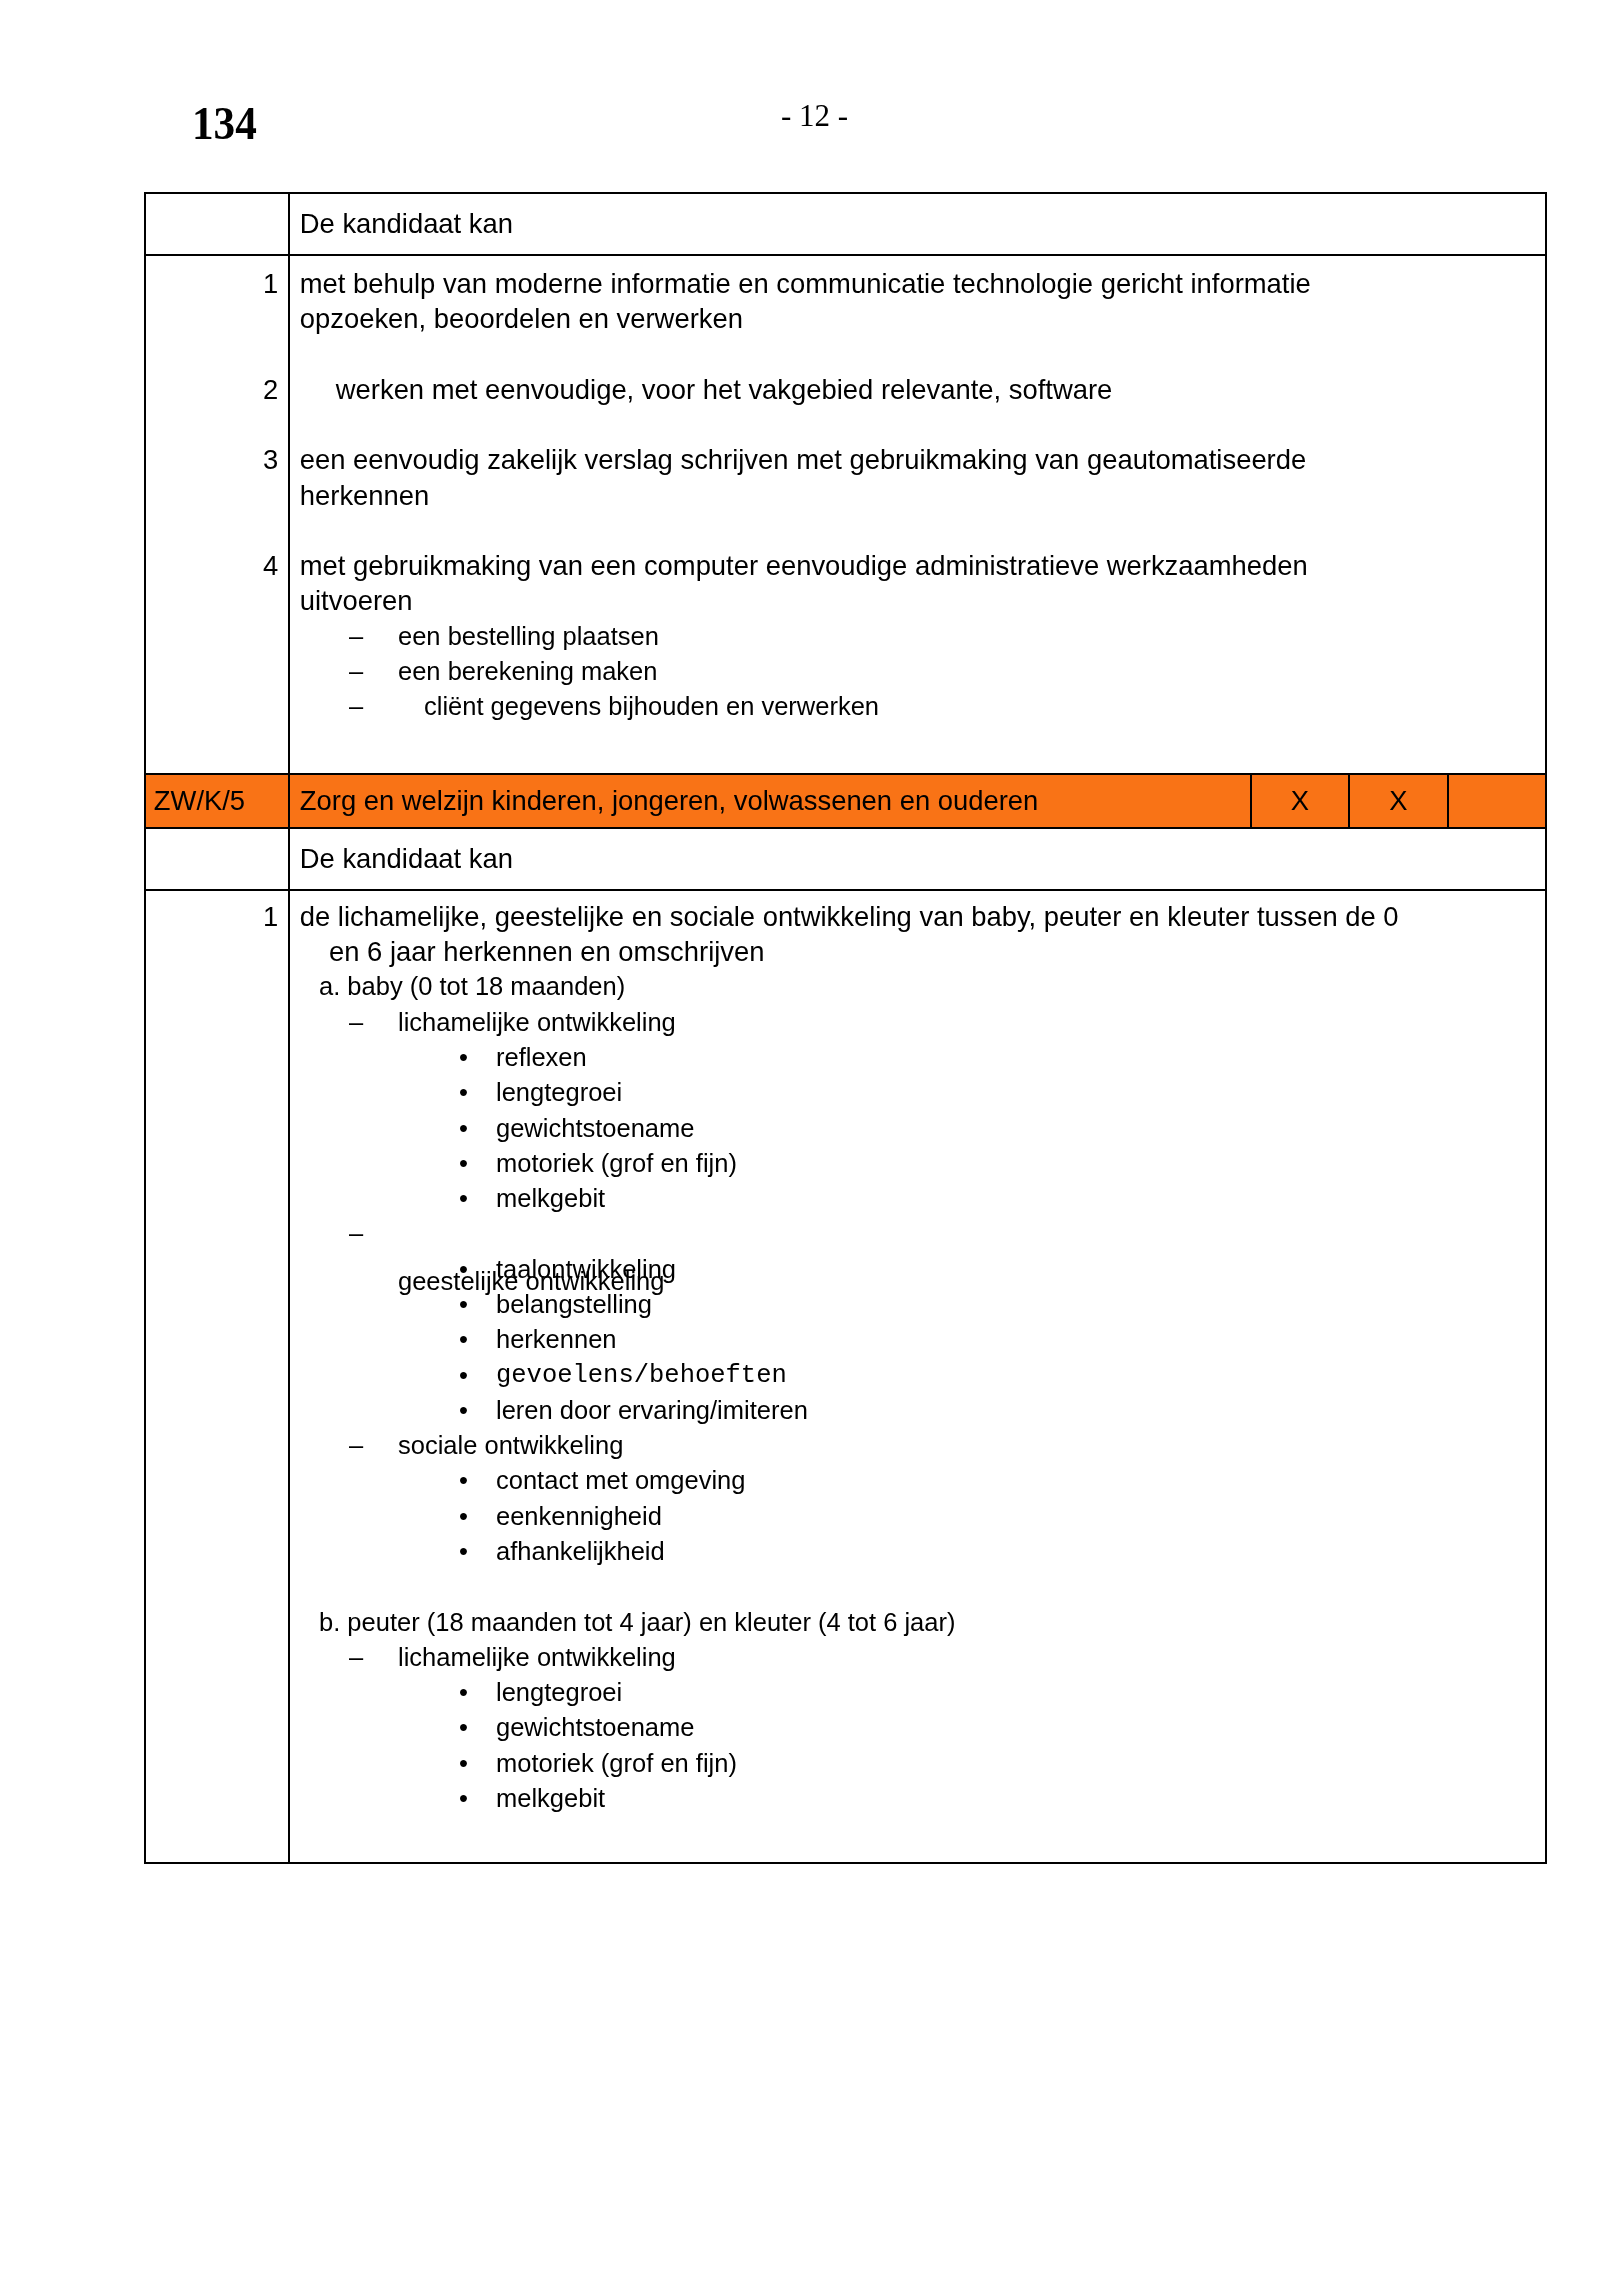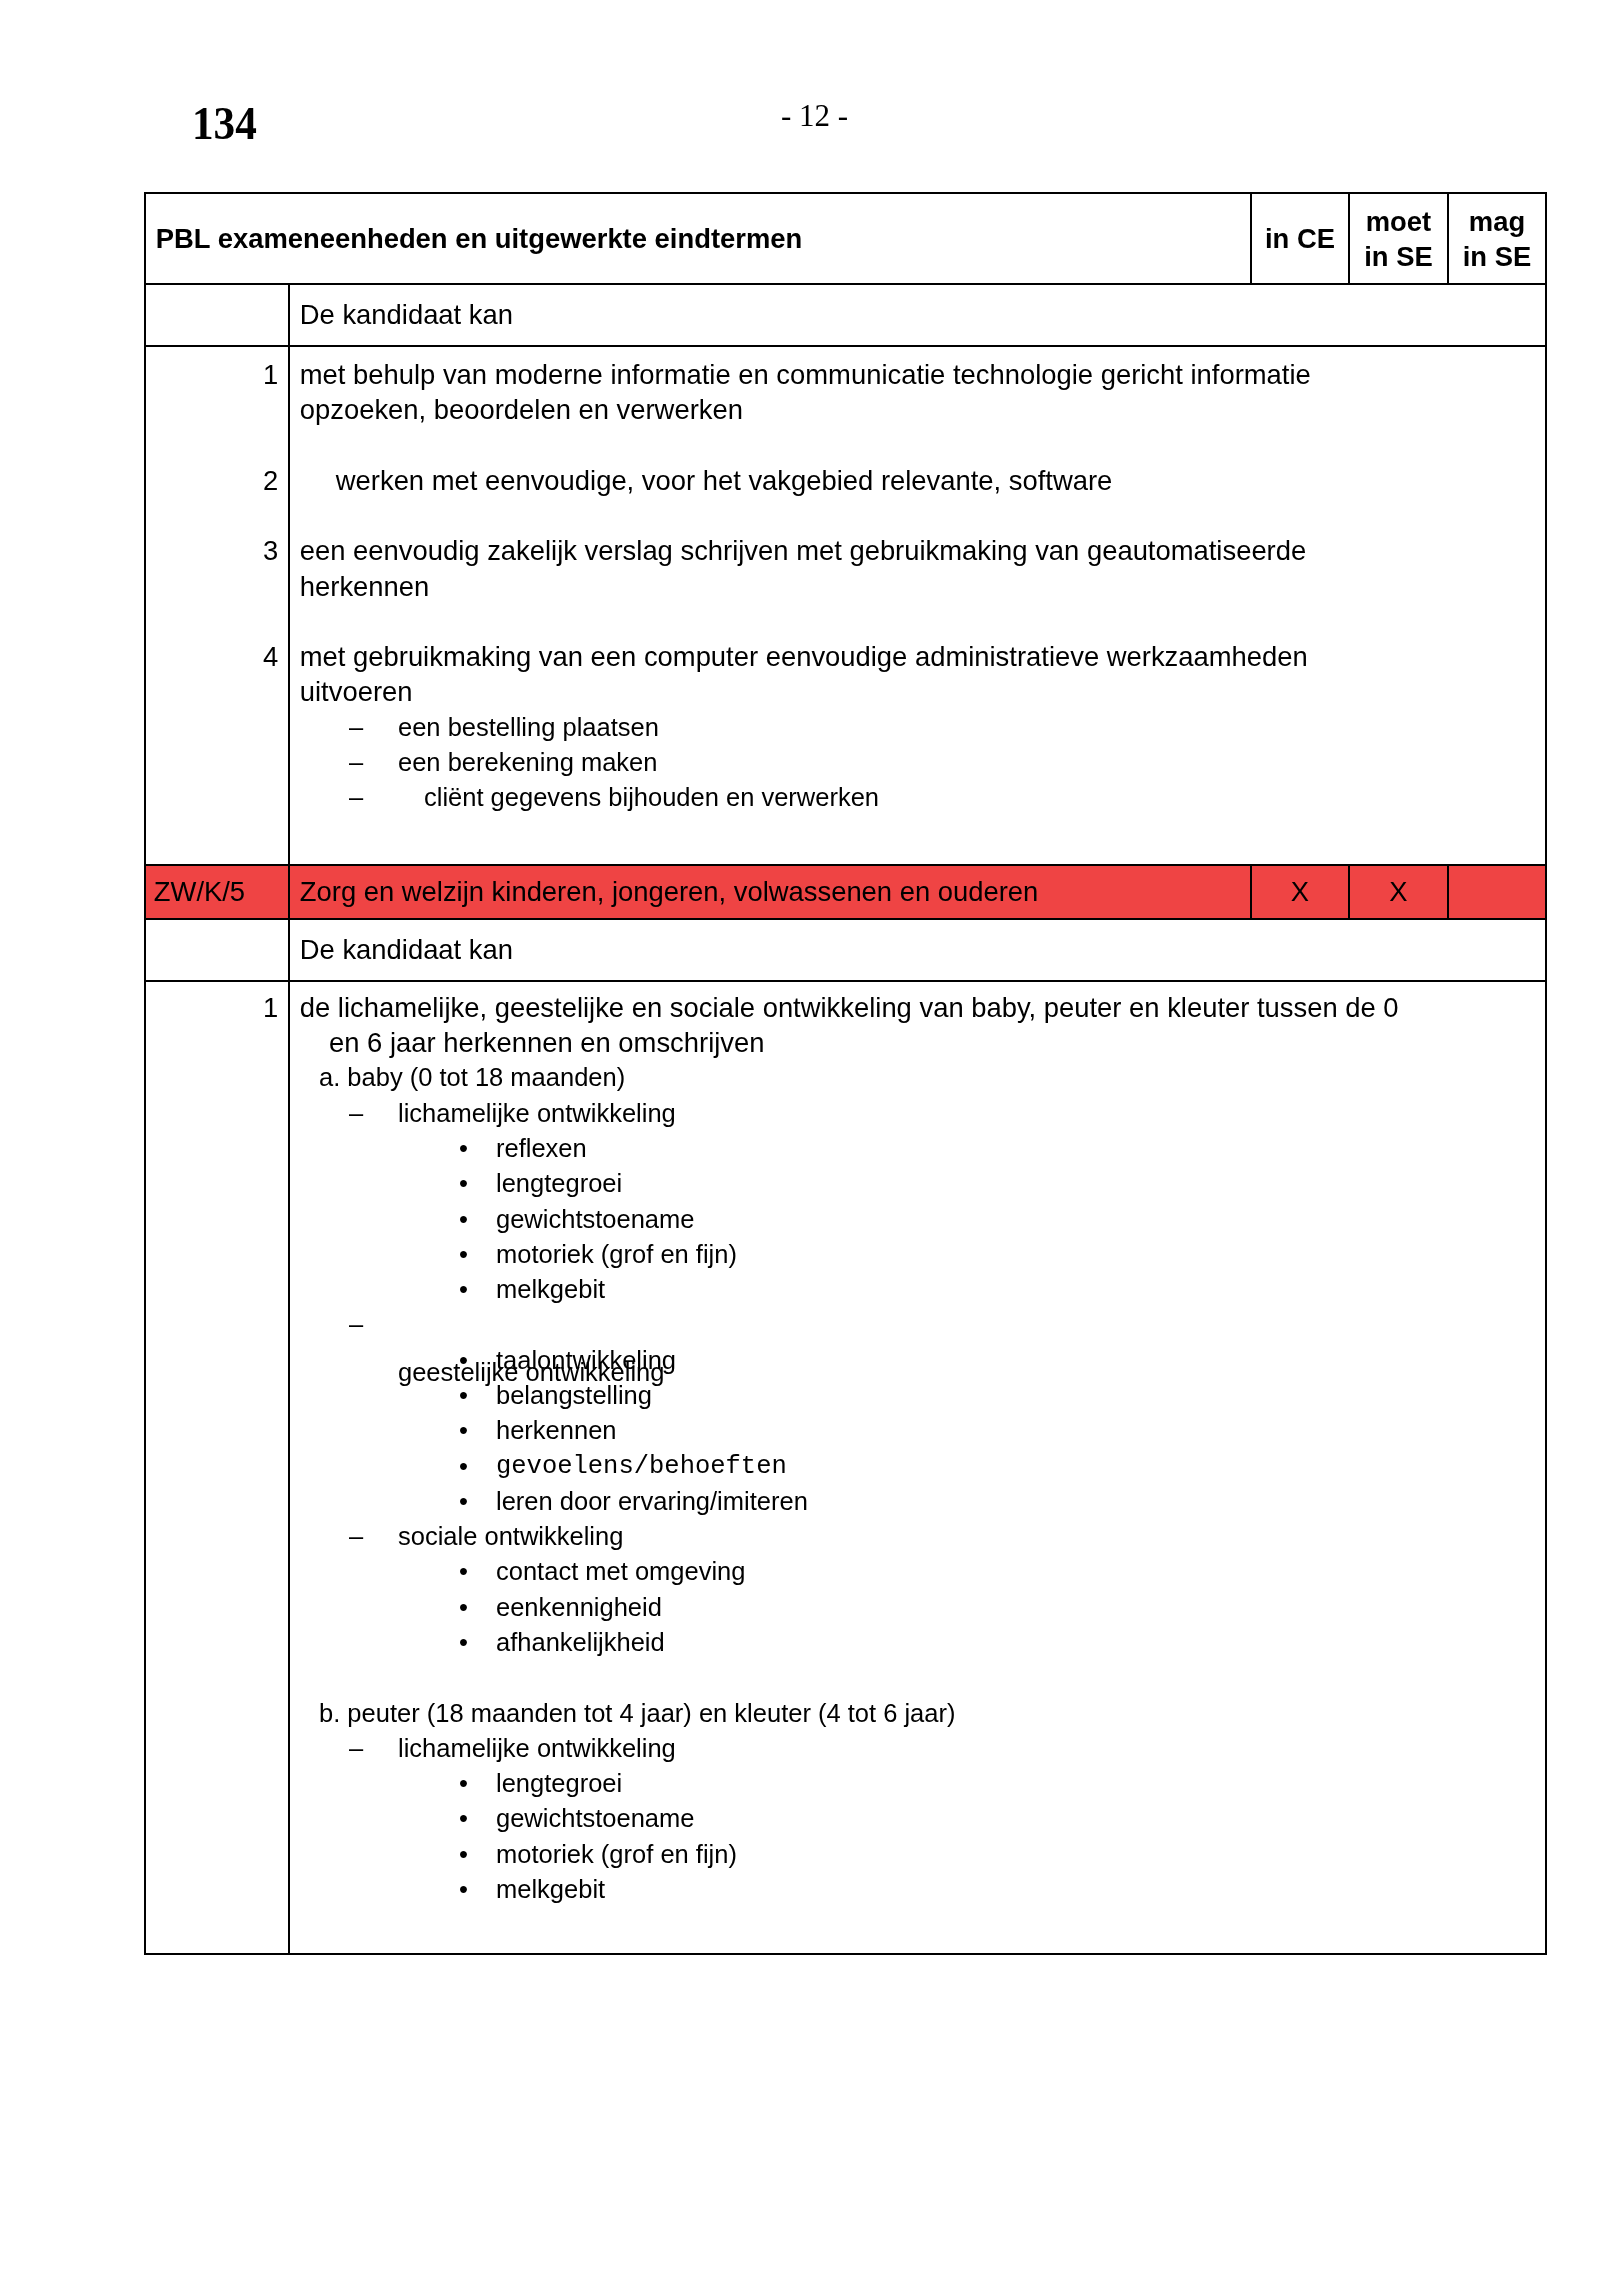--- a/index.html
+++ b/index.html
@@ -17,21 +17,21 @@
     position: absolute; left: 144px; top: 192px;
     width: 1401px; border-collapse: collapse; table-layout: fixed;
     font-family: "Liberation Sans", sans-serif; font-size: 27.4px;
   }
   table.grid td { border: 2px solid #000; padding: 0; vertical-align: top; }
   table.grid tr.outer-top td { border-top: 2.9px solid #000; }
   .hdr-title { font-weight: bold; font-size: 27.4px; padding-left: 9.8px !important; vertical-align: middle !important; }
   .hdr-col { font-weight: bold; text-align: center; vertical-align: middle !important; line-height: 35px; }
   .kan-row td { height: 60px; vertical-align: middle !important; }
   .kan-text { padding-left: 9.8px !important; }
-  .gray td { background: #ef4444; height: 52px; vertical-align: middle !important; }
+  .gray td { background: #f97316; height: 52px; vertical-align: middle !important; }
   .gray .code { padding-left: 7.8px !important; }
   .gray .title { padding-left: 9.8px !important; }
   .gray .x { text-align: center; }
   .content td { border-top: 2.9px solid #000; }
   .nums { position: relative; }
   .body-cell { position: relative; }
   .line { position: absolute; white-space: nowrap; line-height: 35px; }
   .numtxt { position: absolute; right: 9.8px; line-height: 35px; }
   .sub { font-size: 25.5px; }
 </style>
@@ -44,32 +44,20 @@
 <table class="grid">
   <colgroup>
     <col style="width:144px">
     <col style="width:962px">
     <col style="width:98px">
     <col style="width:99px">
     <col style="width:98px">
   </colgroup>
 
   <tbody>
-      <tr class="outer-top" style="height:91px;">
-    <td colspan="2" class="hdr-title">PBL exameneenheden en uitgewerkte eindtermen</td>
-    <td class="hdr-col">in CE</td>
-    <td class="hdr-col">
-      <div>moet</div>
-      <div>in SE</div>
-    </td>
-    <td class="hdr-col">
-      <div>mag</div>
-      <div>in SE</div>
-    </td>
-  </tr>
 
   <tr class="kan-row">
     <td></td>
     <td colspan="4" class="kan-text">De kandidaat kan</td>
   </tr>
 
   <tr class="content" style="height:519px;">
     <td class="nums">
       <span class="numtxt" style="top:9.8px;">1</span>
       <span class="numtxt" style="top:116px;">2</span>

